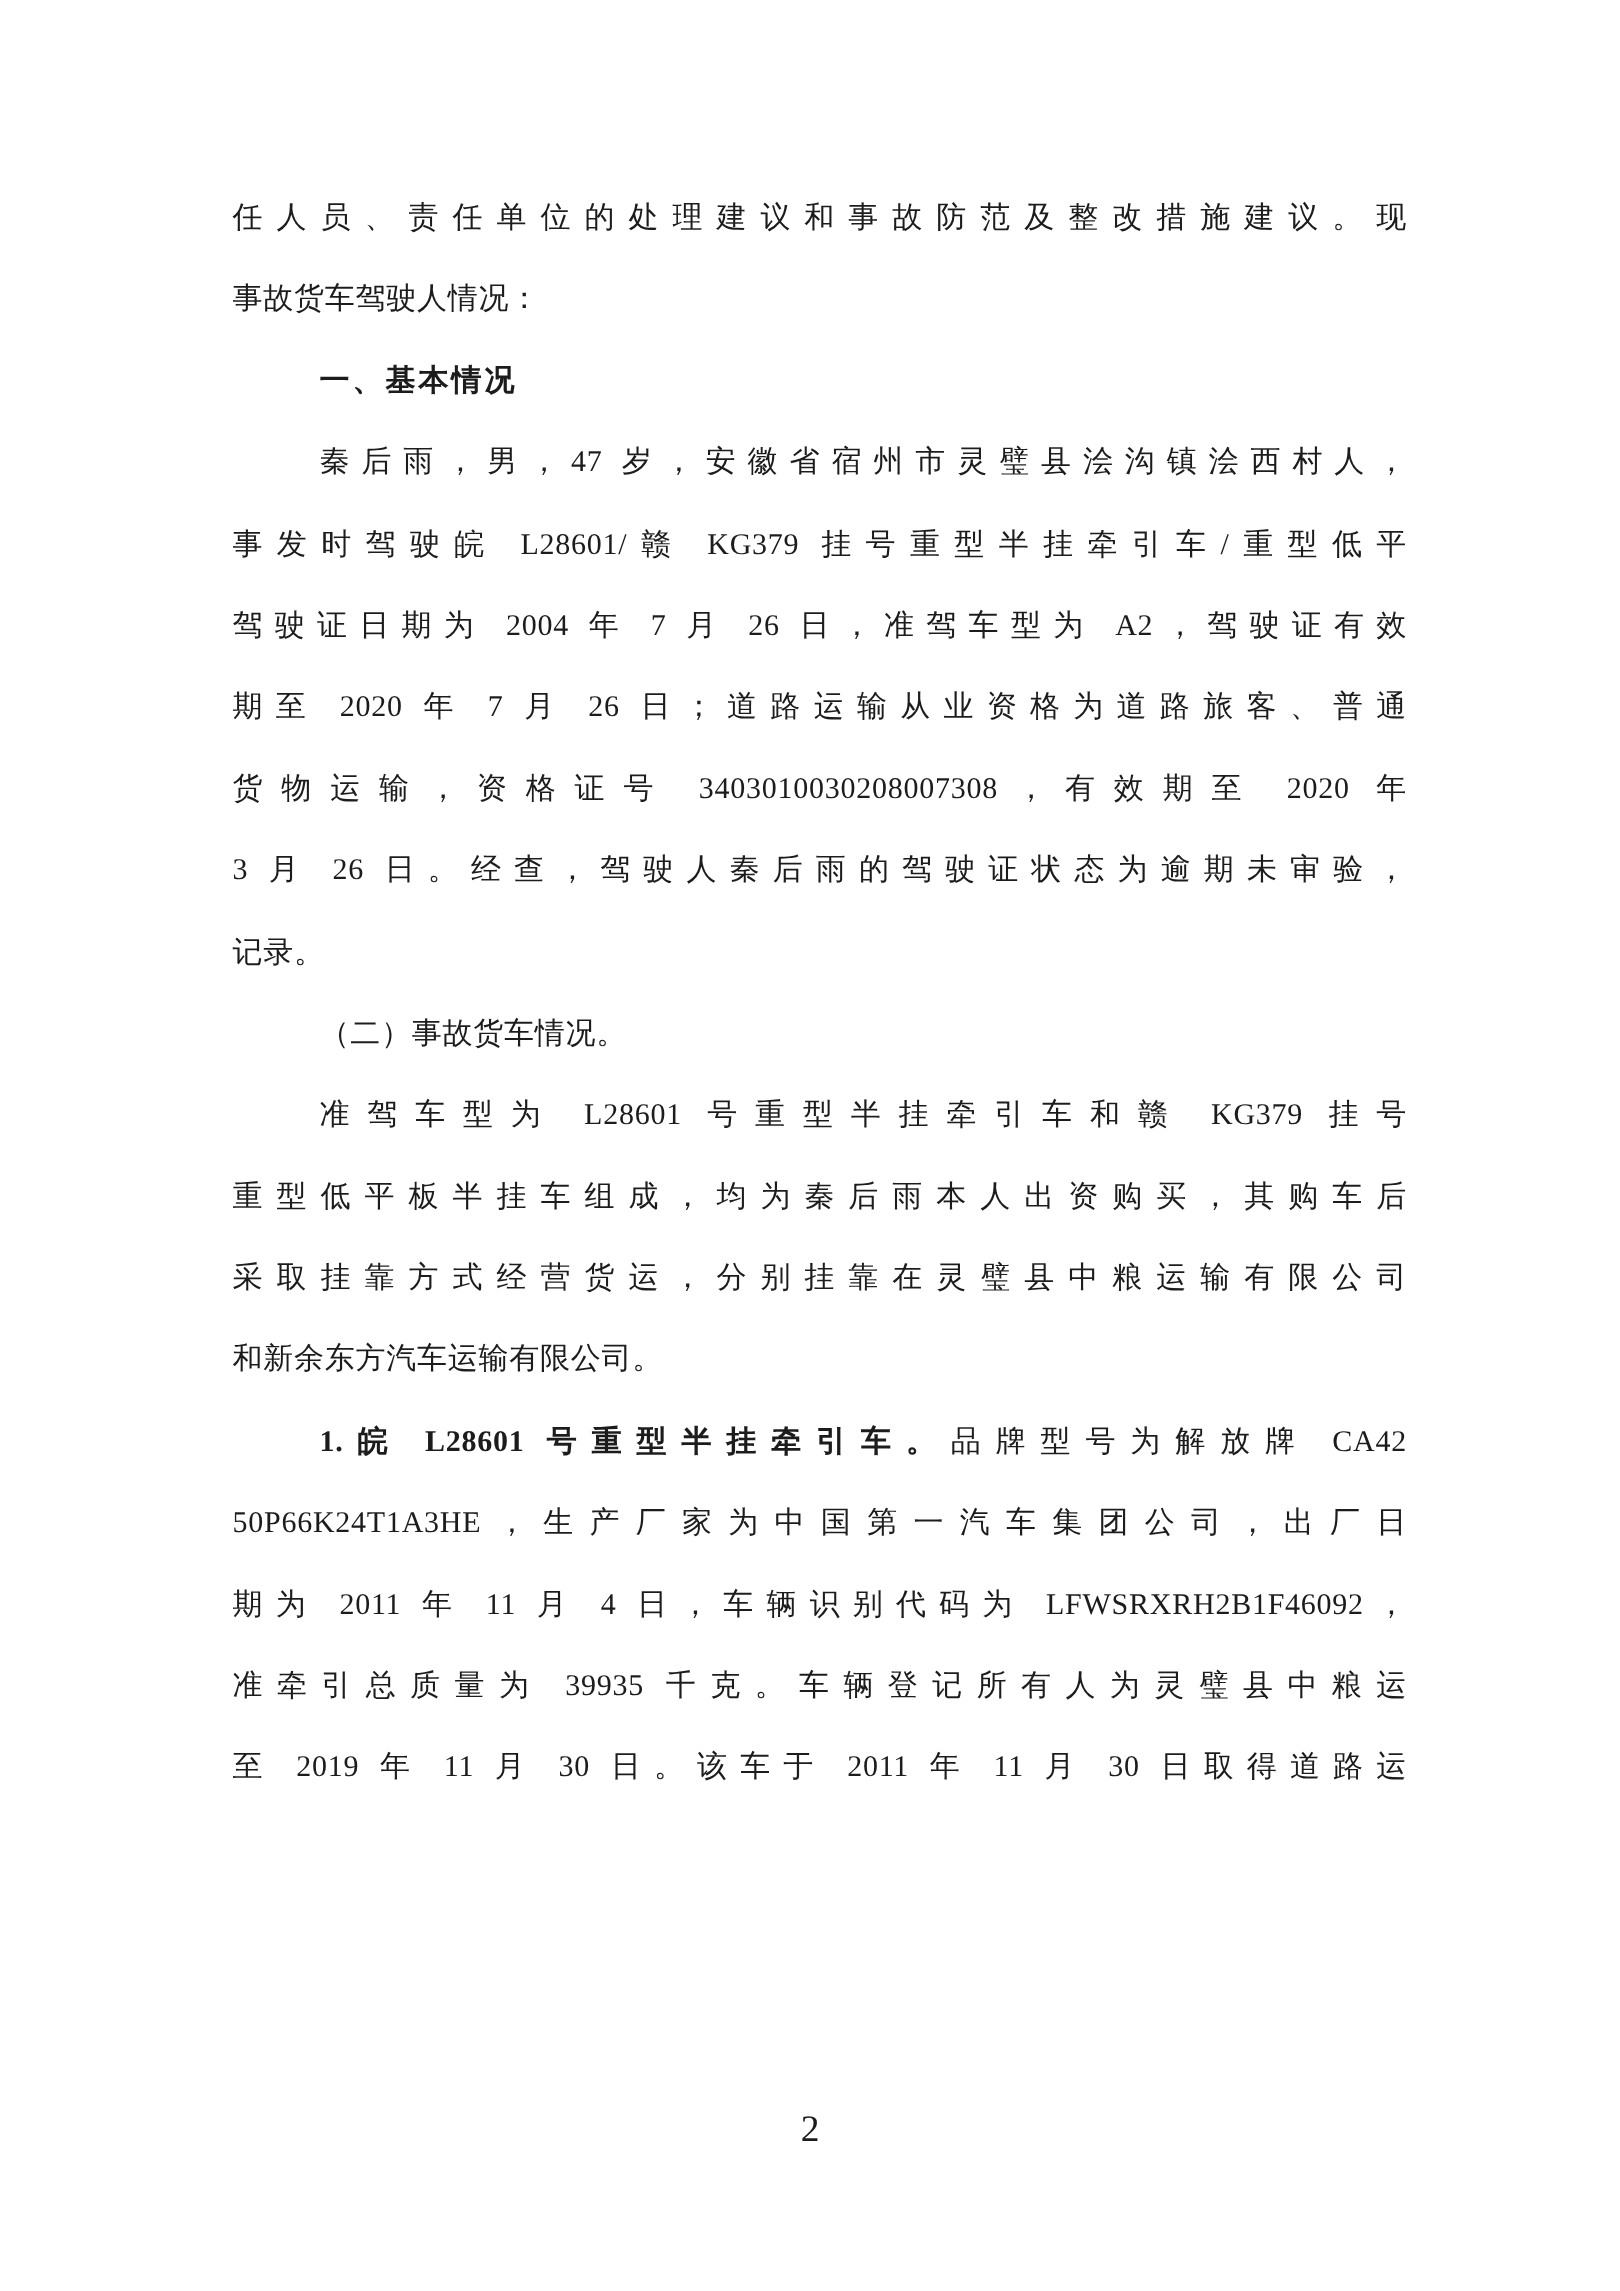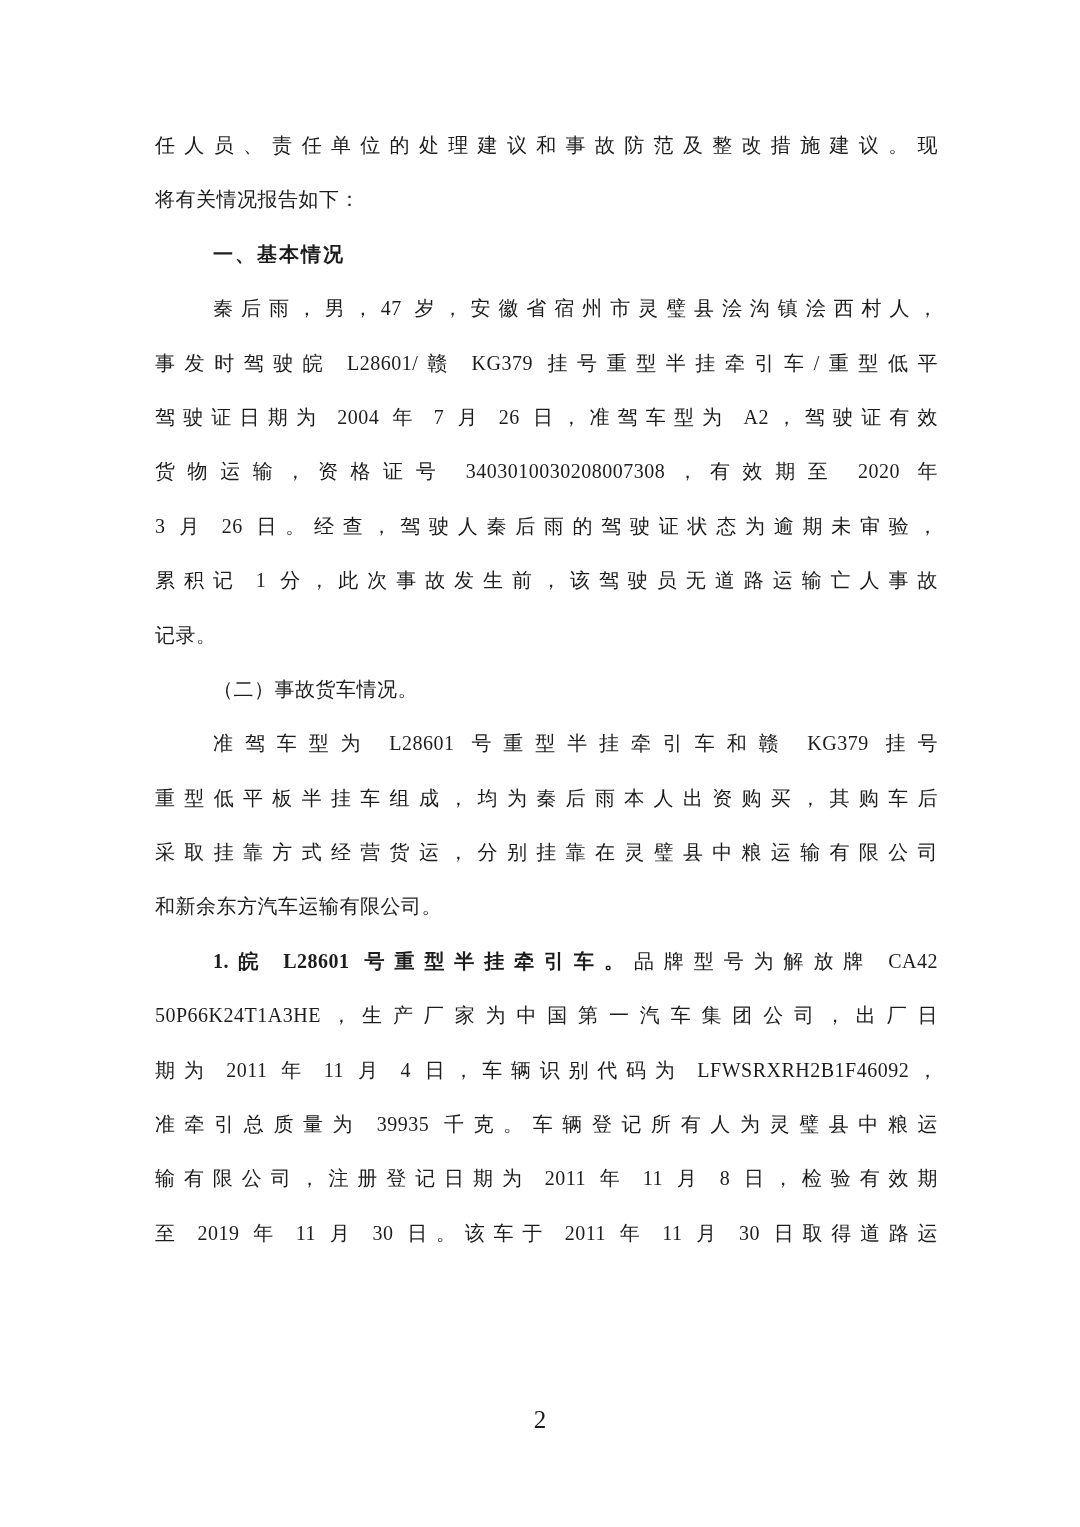--- a/index.html
+++ b/index.html
@@ -56,35 +56,34 @@
     color: #1c1c1c;
   }
 </style>
 </head>
 <body>
 
 <div class="page">
   <div class="doc-body">
 
   <p class="text-line justify"><span>任人员、责任单位的处理建议和事故防范及整改措施建议。现</span></p>
-      <p class="text-line"><span>将有关情况报告如下：</span></p>
+      <p class="text-line"><span>事故货车驾驶人情况：</span></p>
       <p class="text-line indent"><span class="run-hei">一、基本情况</span></p>
       <p class="text-line indent justify"><span>秦后雨，男，47 岁，安徽省宿州市灵璧县浍沟镇浍西村人，</span></p>
       <p class="text-line justify"><span>事发时驾驶皖 L28601/赣 KG379 挂号重型半挂牵引车/重型低平</span></p>
       <p class="text-line justify"><span>驾驶证日期为 2004 年 7 月 26 日，准驾车型为 A2，驾驶证有效</span></p>
+      <p class="text-line justify"><span>期至 2020 年 7 月 26 日；道路运输从业资格为道路旅客、普通</span></p>
       <p class="text-line justify"><span>货物运输，资格证号 3403010030208007308，有效期至 2020 年</span></p>
       <p class="text-line justify"><span>3 月 26 日。经查，驾驶人秦后雨的驾驶证状态为逾期未审验，</span></p>
-      <p class="text-line justify"><span>累积记 1 分，此次事故发生前，该驾驶员无道路运输亡人事故</span></p>
       <p class="text-line"><span>记录。</span></p>
       <p class="text-line indent"><span>（二）事故货车情况。</span></p>
       <p class="text-line indent justify"><span>准驾车型为 L28601 号重型半挂牵引车和赣 KG379 挂号</span></p>
       <p class="text-line justify"><span>重型低平板半挂车组成，均为秦后雨本人出资购买，其购车后</span></p>
       <p class="text-line justify"><span>采取挂靠方式经营货运，分别挂靠在灵璧县中粮运输有限公司</span></p>
       <p class="text-line"><span>和新余东方汽车运输有限公司。</span></p>
       <p class="text-line indent justify"><span class="run-bold">1.皖 L28601 号重型半挂牵引车。</span><span>品牌型号为解放牌 CA42</span></p>
       <p class="text-line justify"><span>50P66K24T1A3HE，生产厂家为中国第一汽车集团公司，出厂日</span></p>
       <p class="text-line justify"><span>期为 2011 年 11 月 4 日，车辆识别代码为 LFWSRXRH2B1F46092，</span></p>
       <p class="text-line justify"><span>准牵引总质量为 39935 千克。车辆登记所有人为灵璧县中粮运</span></p>
-      <p class="text-line justify"><span>输有限公司，注册登记日期为 2011 年 11 月 8 日，检验有效期</span></p>
       <p class="text-line justify"><span>至 2019 年 11 月 30 日。该车于 2011 年 11 月 30 日取得道路运</span></p>
     </div>
   <div class="page-number">2</div>
 </div>
 
 </body></html>

